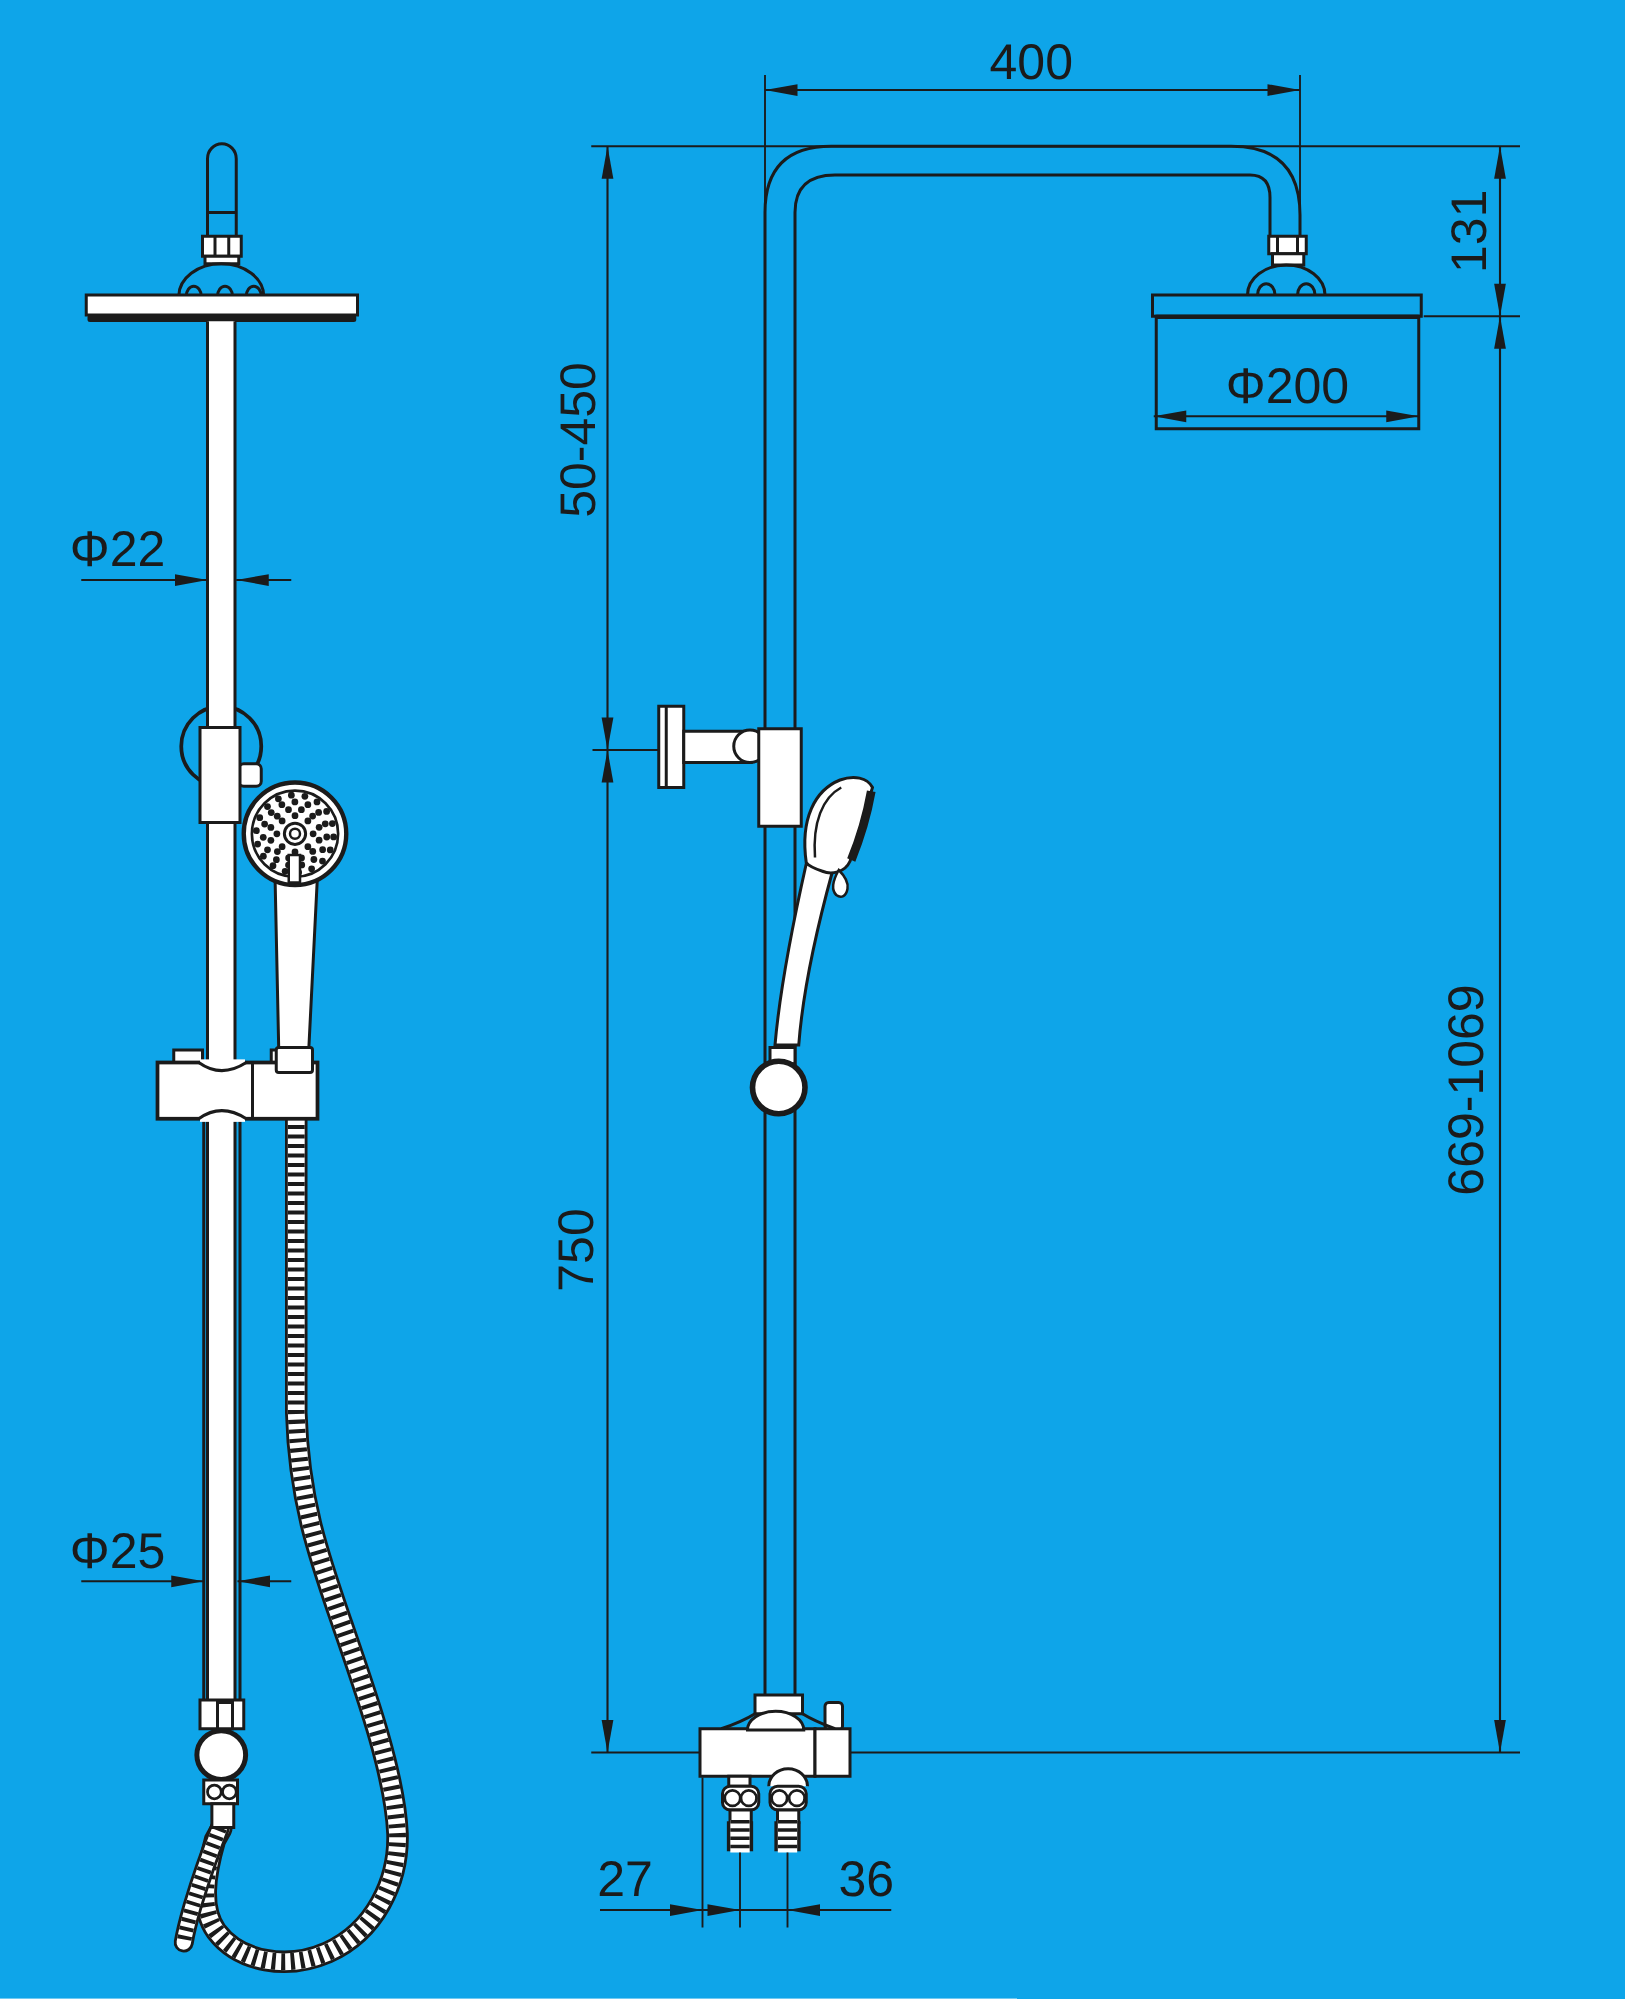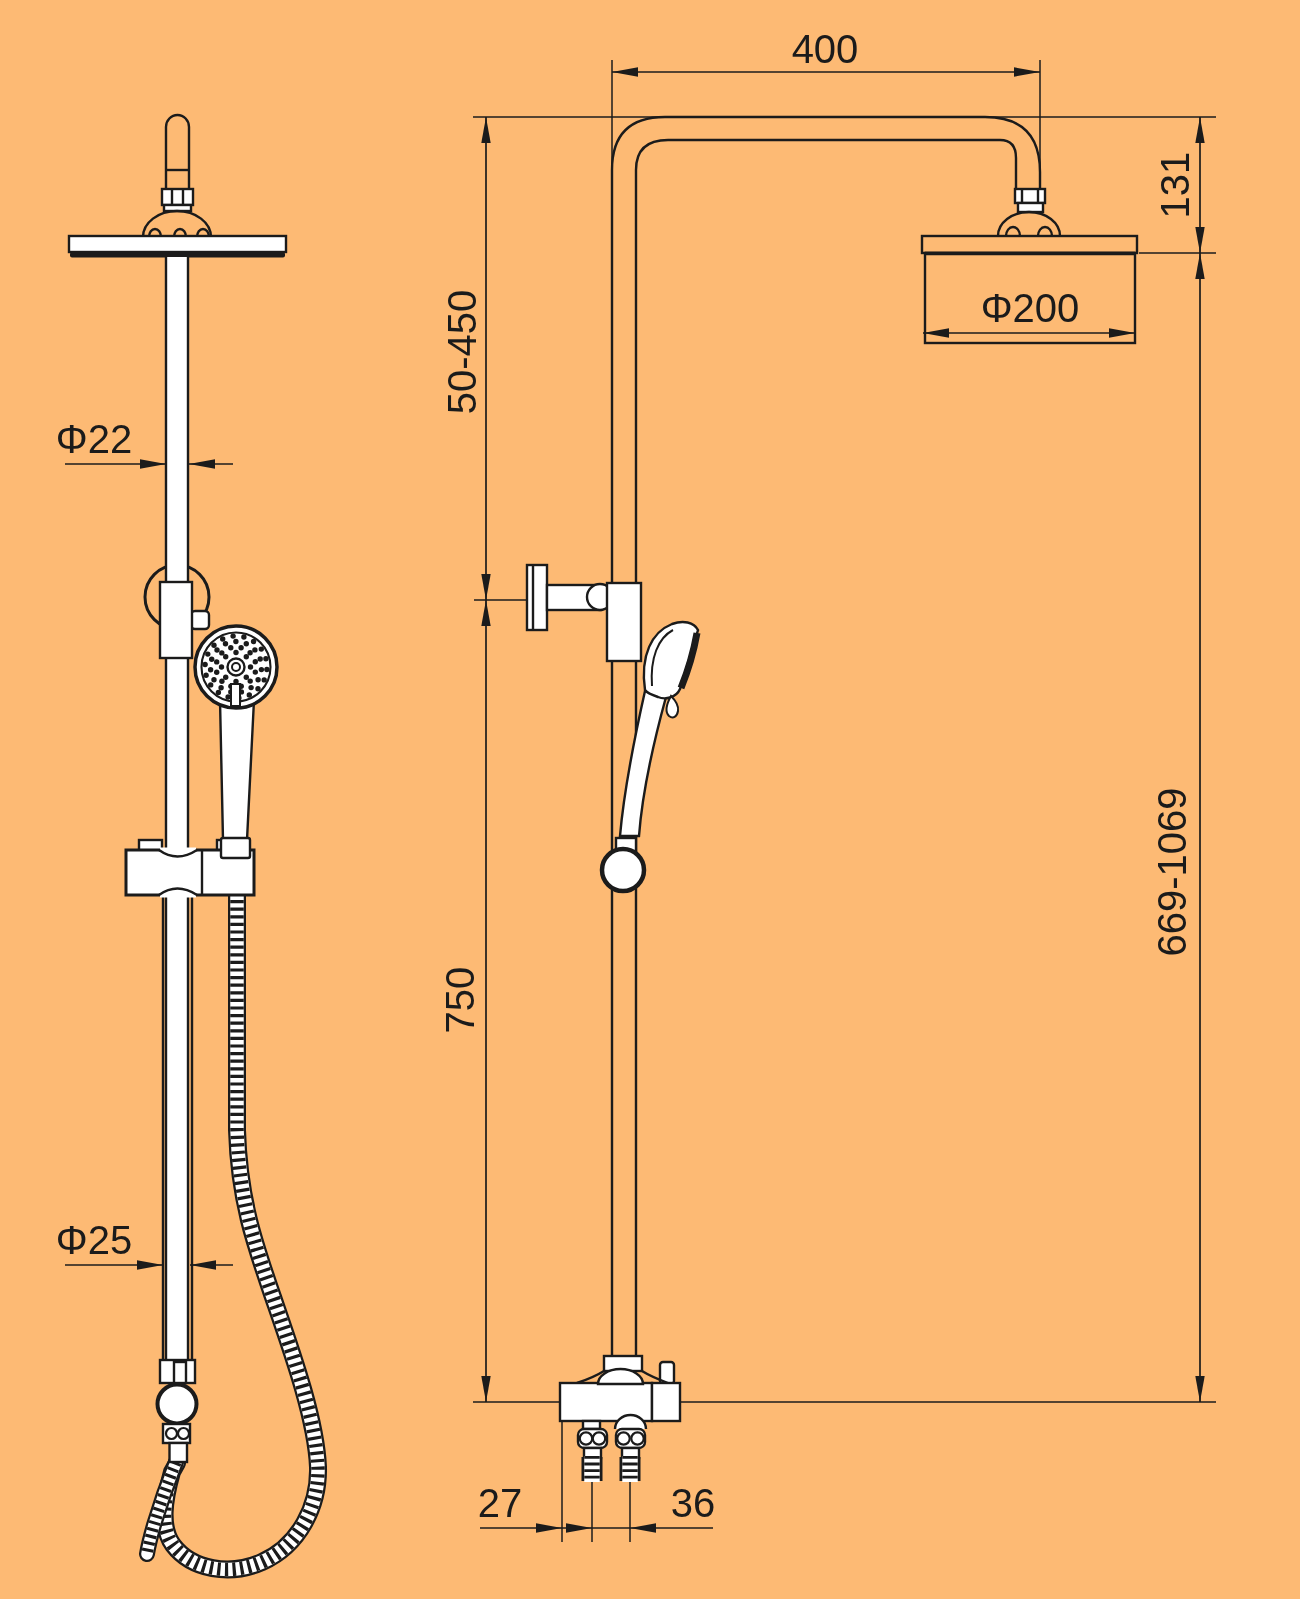--- a/index.html
+++ b/index.html
@@ -1,16 +1,16 @@
 <!DOCTYPE html>
 <html><head>
 <meta charset="utf-8">
 <style>
   html,body{margin:0;padding:0;background:#ffffff;}
-  .stage{width:1300px;height:1599px;position:relative;background:#fdba74;}
+  .stage{width:1300px;height:1599px;position:relative;background:#0ea5e9;}
   svg{display:block;}
   
   .ln{stroke:#1b1b1b;fill:none;stroke-width:2.4;}
   .lnw{stroke:#1b1b1b;fill:#ffffff;stroke-width:2.4;}
   .thick{stroke-width:3.4;}
   .dim{stroke:#1b1b1b;stroke-width:1.7;fill:none;}
   .ext{stroke:#1b1b1b;stroke-width:1.5;fill:none;}
   .arr{fill:#1b1b1b;stroke:none;}
   .dimtxt{font-family:"Liberation Sans","DejaVu Sans",sans-serif;font-size:40px;fill:#1b1b1b;}
   .hoseOut{stroke:#1b1b1b;stroke-width:18;fill:none;stroke-linecap:round;}

